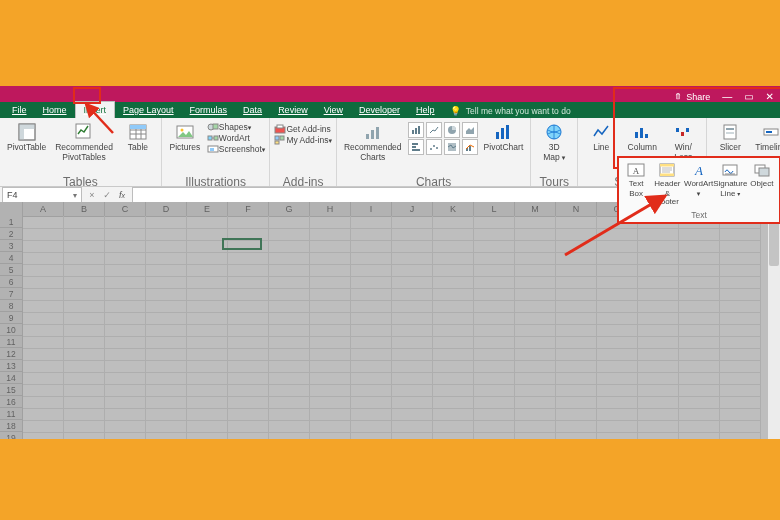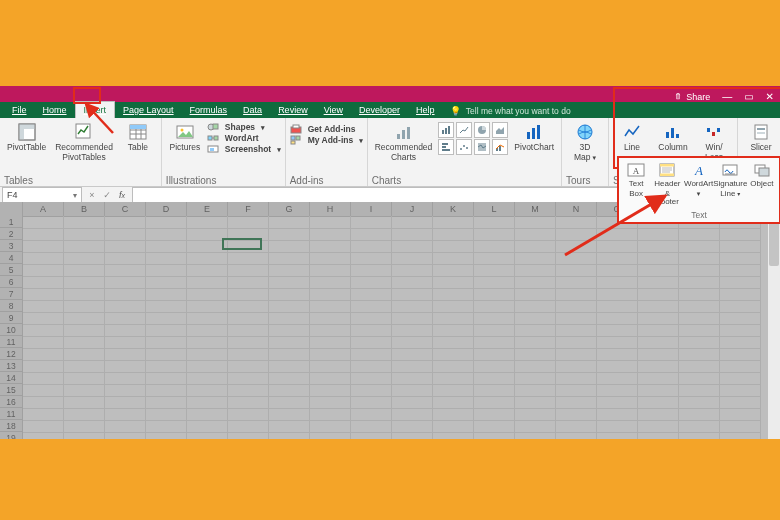--- a/index.html
+++ b/index.html
@@ -68,33 +68,33 @@
   .group {
     display:flex; flex-direction:column;
     border-right:1px solid #d6d6d6;
     padding:2px 4px 1px 4px;
     position:relative;
   }
   .group .group-body {
     flex:1; display:flex; align-items:flex-start; gap:3px;
   }
   .group .group-label {
-    font-size:10px; color:#6d6d6d;
+    text-align:center; font-size:12px; color:#6d6d6d;
     padding-top:1px; height:10px;
   }
   .vbtn {
     display:flex; flex-direction:column; align-items:center;
     justify-content:flex-start;
     padding:2px 3px; gap:1px; cursor:pointer;
     text-align:center; font-size:8.5px; color:#444; line-height:9px;
     min-width:32px;
   }
   .vbtn .icon { width:20px; height:20px; display:flex; align-items:center; justify-content:center;}
   .mini-stack { display:flex; flex-direction:column; gap:1px; font-size:8.5px; color:#444; }
-  .mini-stack .mini { display:flex; align-items:flex-end; gap:6px; cursor:pointer; white-space:nowrap;font-weight:bold;}
+  .mini-stack .mini { display:flex; align-items:flex-end; gap:0; cursor:pointer; white-space:nowrap;}
   .mini .mi { width:12px; height:10px; display:inline-flex; align-items:center; justify-content:center;}
   .btn-row { display:flex; gap:2px;}
   .tiny-ic { width:14px; height:14px; border:1px solid #bdbdbd; background:#fff; display:inline-flex; align-items:center; justify-content:center; font-size:9px; color:#444; cursor:pointer;}
   .expand-ribbon {
     position:absolute; right:2px; bottom:-1px;
     font-size:9px; color:#6d6d6d; cursor:pointer;
     padding:2px 4px;
   }
   
   .name-fx {

